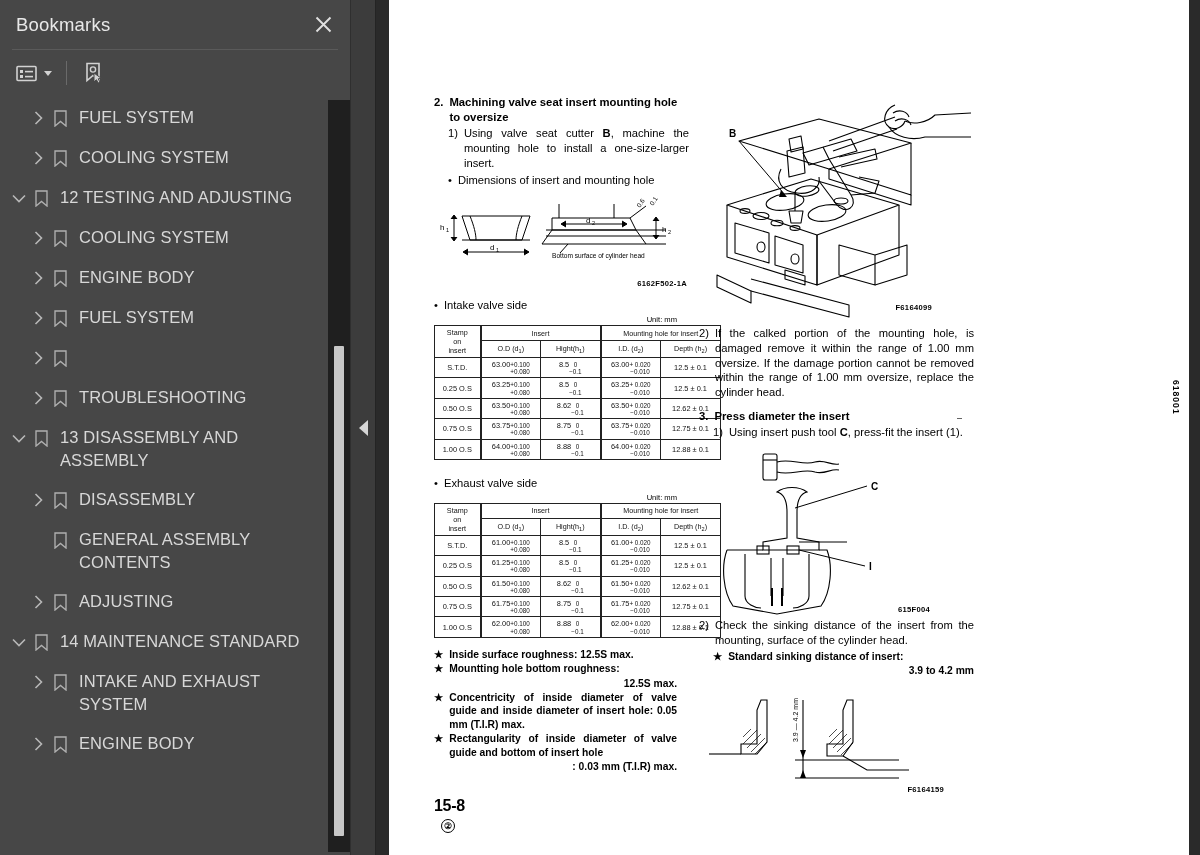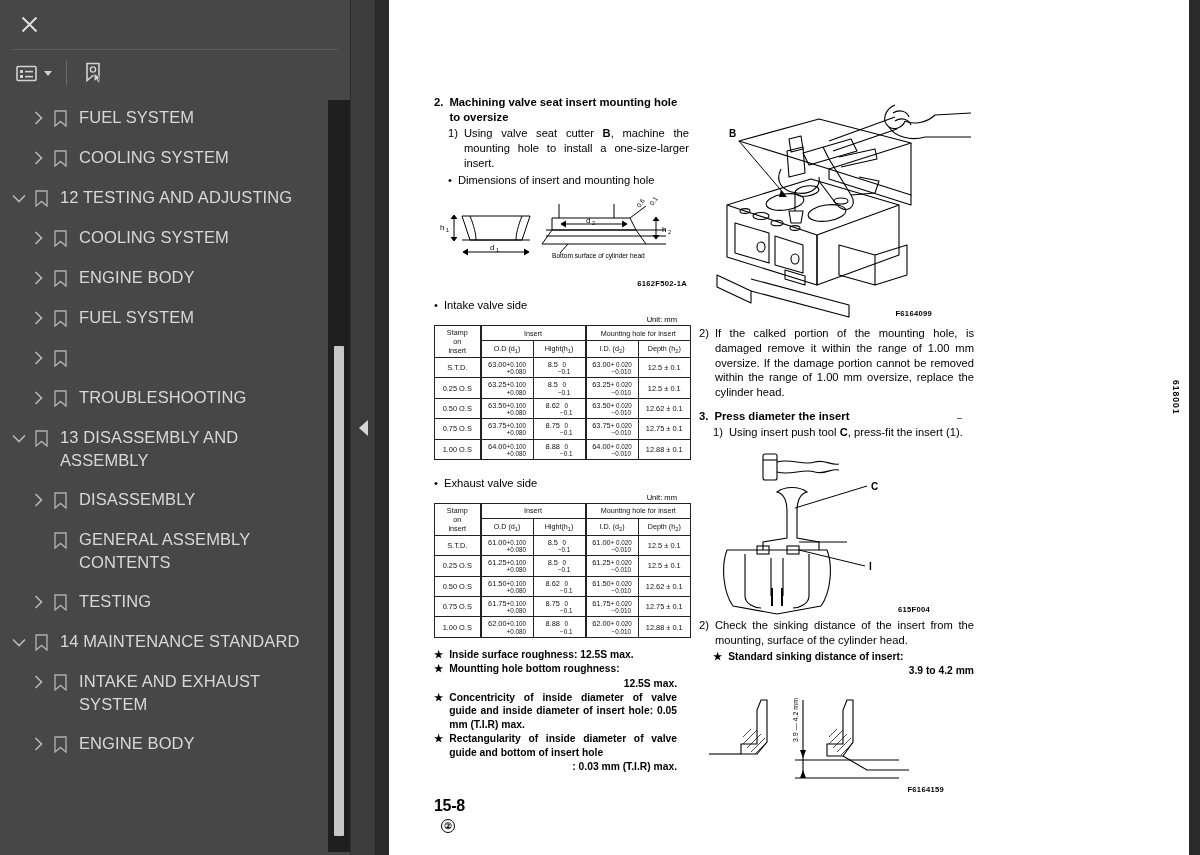--- a/index.html
+++ b/index.html
@@ -145,21 +145,21 @@
   .p-txt { font-size: 11.2px; line-height: 14.8px; }
   .bold { font-weight: bold; }
 
   .itm { display: flex; gap: 6px; margin-bottom: 2px; }
   .itm .mk { flex: 0 0 auto; }
   .itm .bd { flex: 1 1 auto; text-align: justify; }
   .itm.nj .bd { text-align: left; }
 
   
   table.spec {
-    border-collapse: collapse; width: 257px;
+    border-collapse: collapse; width: 287px;
     font-size: 7.4px; color: #111;
     table-layout: fixed;
   }
   table.spec th, table.spec td {
     border: 1px solid #222;
     text-align: center; vertical-align: middle;
     padding: 2px 1px;
     font-weight: normal;
   }
   table.spec .hd { font-size: 7.2px; }
@@ -191,20 +191,21 @@
   }
   .dash-r { position: absolute; right: 12px; top: 318px; font-size: 9px; }
 </style>
 </head>
 <body>
 
 <div class="app">
 
   <div class="sidebar">
     <div class="sb-header">
+      <div class="sb-title">Bookmarks</div>
       <div class="sb-close">
         <svg width="17" height="17" viewBox="0 0 17 17">
             <path d="M1.5 1.5 L15.5 15.5 M15.5 1.5 L1.5 15.5" stroke="#e0e0e0" stroke-width="1.9" fill="none"></path>
           </svg>
       </div>
     </div>
     <div class="sb-rule"></div>
     <div class="sb-toolbar">
       <div class="tb-btn">
         <svg width="21" height="17" viewBox="0 0 21 17">
@@ -369,21 +370,21 @@
             <span class="chev">
               <svg width="9" height="14" viewBox="0 0 9 14">
                 <path d="M1.5 1 L7.5 7 L1.5 13" fill="none" stroke="#b8b8b8" stroke-width="1.6"></path>
               </svg>
             </span>
             <span class="bm">
               <svg width="13" height="17" viewBox="0 0 13 17">
                 <path d="M1 1 h11 v15 l-5.5 -4.6 l-5.5 4.6 z" fill="none" stroke="#b0b0b0" stroke-width="1.35"></path>
               </svg>
             </span>
-            <span class="label">TESTING</span>
+            <span class="label">ADJUSTING</span>
           </div>
           <div class="row lvl0">
             <span class="chev">
               <svg width="14" height="9" viewBox="0 0 14 9">
                 <path d="M1 1.5 L7 7.5 L13 1.5" fill="none" stroke="#b8b8b8" stroke-width="1.6"></path>
               </svg>
             </span>
             <span class="bm">
               <svg width="13" height="17" viewBox="0 0 13 17">
                 <path d="M1 1 h11 v15 l-5.5 -4.6 l-5.5 4.6 z" fill="none" stroke="#b0b0b0" stroke-width="1.35"></path>
@@ -837,21 +838,21 @@
                 <path d="M196 10 C186 14 182 26 190 32 C196 36 204 32 206 26"></path>
                 <path d="M206 26 C214 30 228 28 236 20 L272 18"></path>
                 <path d="M190 32 C196 42 212 46 226 42 L272 42"></path>
                 <path d="M194 18 C200 14 208 16 210 22"></path>
                 <path d="M196 26 C202 22 210 24 212 30"></path>
               </g>
               <line x1="40" y1="46" x2="86" y2="100" stroke="#000" stroke-width="1"></line>
               <path d="M82 95 L88 102 L80 102 Z" fill="#000"></path>
               <text x="30" y="42" font-size="10" font-weight="bold" font-family="Liberation Sans,sans-serif">B</text>
             </svg>
-            <div class="fig-code" style="position:absolute;right:42px;bottom:2px;">F6164099</div>
+            <div class="fig-code" style="position:absolute;right:42px;bottom:8px;">F6164099</div>
             <div class="dash-r">–</div>
           </div>
 
           <div class="itm" style="margin-top:6px;">
             <span class="mk p-txt">2)</span>
             <span class="bd p-txt">If the calked portion of the mounting hole, is damaged remove it within the range of 1.00 mm oversize. If the damage portion cannot be removed within the range of 1.00 mm oversize, replace the cylinder head.</span>
           </div>
 
           <div class="itm nj" style="margin-top:9px;">
             <span class="mk h-num">3.</span>

